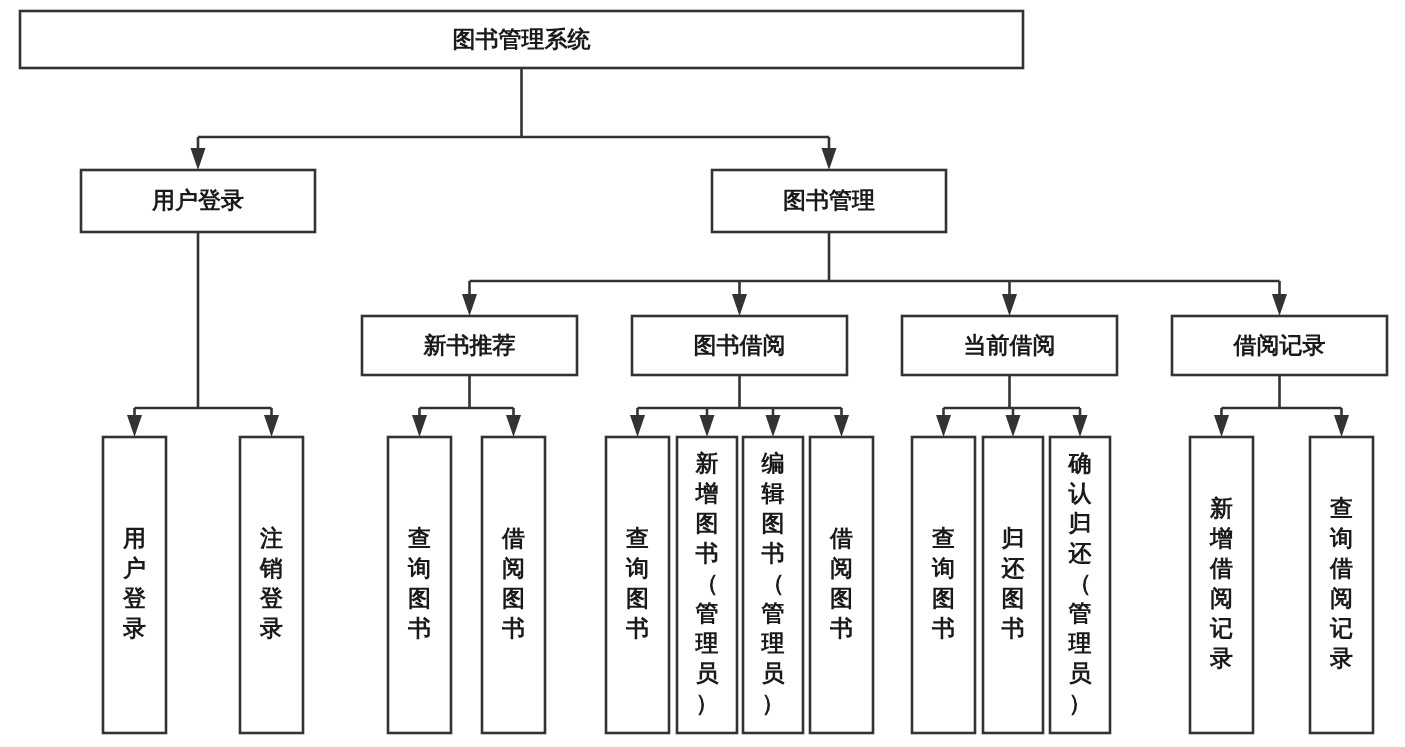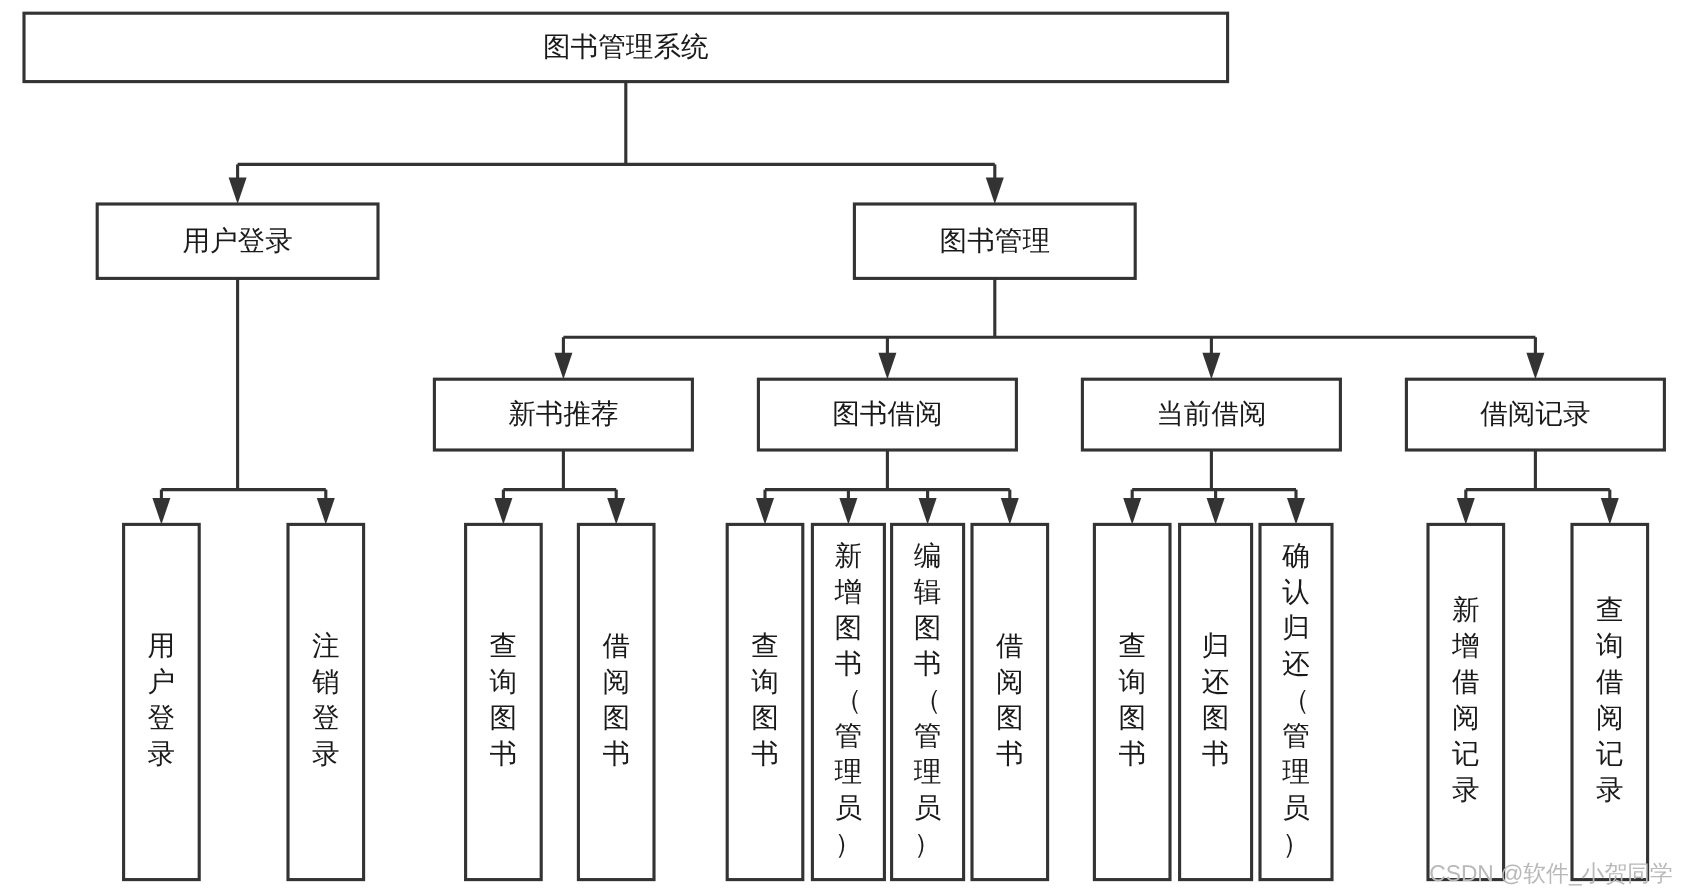--- a/index.html
+++ b/index.html
@@ -12,20 +12,21 @@
     width: 1405px;
     height: 747px;
     font-family: "Liberation Sans", "DejaVu Sans", sans-serif;
     overflow: hidden;
     position: relative;
   }
   #diagram-root {
     position: relative;
     width: 1402px;
     height: 747px;
+    font-weight: bold;
   }
   svg.diagram-canvas {
     position: absolute;
     left: 0;
     top: 0;
     width: 1405px;
     height: 747px;
   }
   .node-box {
     fill: #ffffff;
@@ -208,14 +209,13 @@
         <g>
           <rect class="node-box" x="1190" y="437" width="63" height="296"></rect>
           <text x="1221.5" class="node-label-h"><tspan x="1221.5" y="510">新</tspan><tspan x="1221.5" y="540">增</tspan><tspan x="1221.5" y="570">借</tspan><tspan x="1221.5" y="600">阅</tspan><tspan x="1221.5" y="630">记</tspan><tspan x="1221.5" y="660">录</tspan></text>
         </g>
         <g>
           <rect class="node-box" x="1310" y="437" width="63" height="296"></rect>
           <text x="1341.5" class="node-label-h"><tspan x="1341.5" y="510">查</tspan><tspan x="1341.5" y="540">询</tspan><tspan x="1341.5" y="570">借</tspan><tspan x="1341.5" y="600">阅</tspan><tspan x="1341.5" y="630">记</tspan><tspan x="1341.5" y="660">录</tspan></text>
         </g>
       </g>
   </svg>
-  <div class="watermark">CSDN @软件_小贺同学</div>
 </div>
 
 </body></html>

